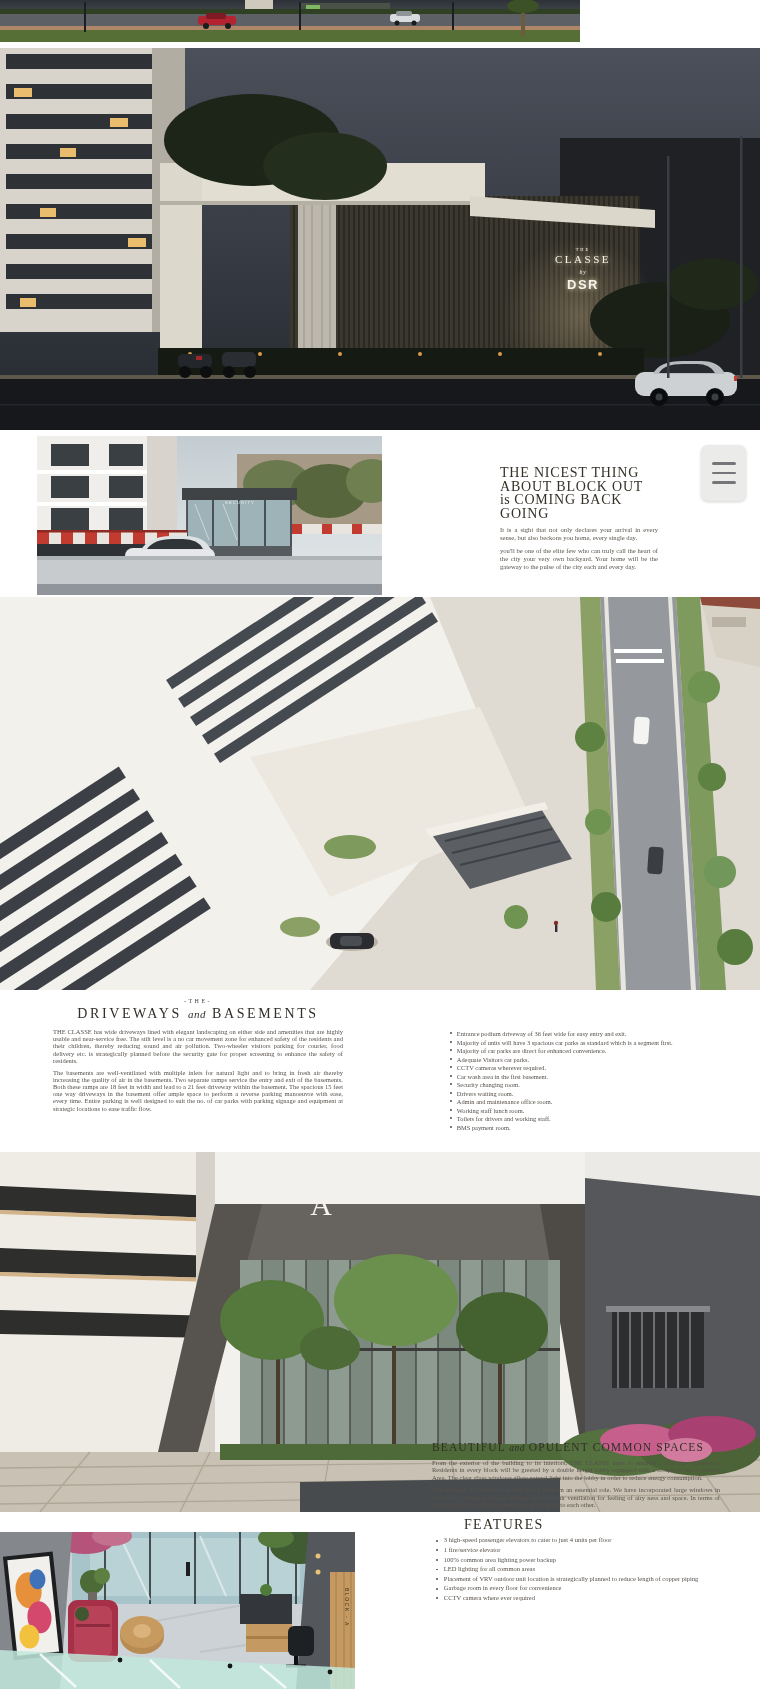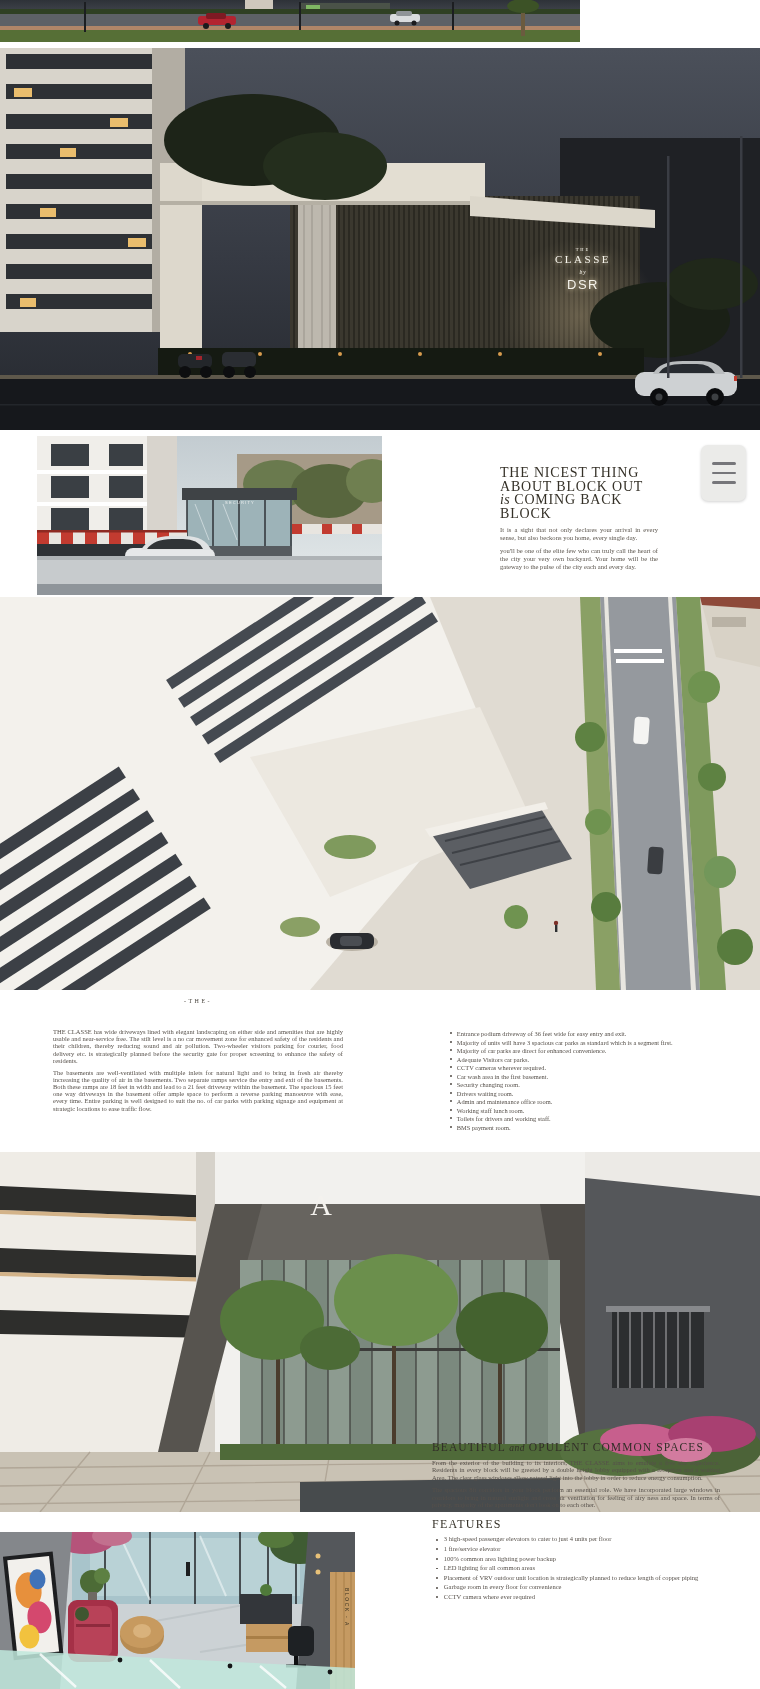--- a/index.html
+++ b/index.html
@@ -9,26 +9,26 @@
 
   
   .img-frame{position:absolute;overflow:hidden;}
 
   
   .hero-sign{position:absolute;left:540px;top:199px;width:86px;text-align:center;color:#f6f4ec;
              text-shadow:0 0 5px rgba(255,238,200,.85);}
   .sign-the{font-size:4.5px;letter-spacing:2px;}
   .sign-name{font-size:11px;letter-spacing:2.5px;margin-top:1px;}
   .sign-by{font-style:italic;font-size:5.5px;margin-top:4px;letter-spacing:1px;}
-  .sign-brand{font-family:"Liberation Sans",sans-serif;font-weight:normal;font-size:13px;letter-spacing:1.5px;margin-top:2px;}
+  .sign-brand{font-family:"Liberation Sans",sans-serif;font-weight:bold;font-size:13px;letter-spacing:1.5px;margin-top:2px;}
 
   
   .welcome-text{position:absolute;left:500px;top:466px;width:158px;}
   .welcome-heading{font-size:14px;line-height:13.5px;letter-spacing:.8px;color:#353128;}
-  .welcome-heading .it{font-style:italic;letter-spacing:.3px;}
+  .welcome-heading .it{letter-spacing:.3px;}
   .welcome-text p{margin:0;text-align:justify;font-size:6.6px;line-height:8px;color:#5a544c;}
   .welcome-text p.p1{margin-top:6px;}
   .welcome-text p.p2{margin-top:5px;}
 
   .menu-card{position:absolute;left:701px;top:445px;width:45px;height:56px;background:#ebebe9;
              border-radius:7px;box-shadow:0 1px 3px rgba(0,0,0,.18);display:flex;flex-direction:column;
              justify-content:center;align-items:center;gap:7px;cursor:pointer;}
   .menu-card .bar{width:24px;height:2.5px;background:#76767a;border-radius:2px;}
 
   
@@ -56,21 +56,21 @@
   .lobby-block-label{position:absolute;right:5px;top:56px;writing-mode:vertical-rl;
                      font-family:"Liberation Sans",sans-serif;font-size:5px;letter-spacing:1.6px;color:#39301f;}
 
   
   .cs-text{position:absolute;left:432px;top:1441px;width:288px;}
   .cs-title{font-size:11.5px;letter-spacing:1.1px;color:#322e28;white-space:nowrap;}
   .cs-title .it{font-style:italic;font-size:9.5px;letter-spacing:.4px;}
   .cs-text p{margin:0;text-align:justify;font-size:6.5px;line-height:7.4px;color:#56504a;}
   .cs-text p.p1{margin-top:6px;}
   .cs-text p.p2{margin-top:5px;}
-  .features-title{margin-top:9px;font-size:12px;letter-spacing:1.3px;color:#353128;}
+  .features-title{margin-top:9px;font-size:14px;letter-spacing:1.3px;color:#353128;margin-left:32px;}
   ul.features{list-style:none;margin:4px 0 0 0;padding:0;}
   ul.features li{display:flex;align-items:flex-start;font-size:6.5px;line-height:6.8px;color:#56504a;margin:0 0 2.8px 4px;}
   ul.features li .dot{flex:0 0 auto;width:1.8px;height:1.8px;border-radius:50%;background:#56504a;margin:2.3px 6px 0 0;}
 </style>
 </head>
 <body>
 
 <div class="page">
 
   <div class="img-frame" style="left:0;top:0;width:580px;height:42px;">
@@ -276,21 +276,21 @@
       <rect x="0" y="120" width="345" height="4" fill="#aeb3b6"></rect>
       <rect x="0" y="148" width="345" height="11" fill="#8f959a"></rect>
     </svg>
     <div class="gate-label">SECURITY</div>
   </div>
 
   <div class="welcome-text">
     <div class="welcome-heading">
       <div>THE NICEST THING</div>
       <div>ABOUT BLOCK OUT</div>
-      <div><span class="it">is</span> <span>COMING BACK BLOCK</span></div>
+      <div><span class="it">is</span> <span>COMING BACK GOING</span></div>
     </div>
     <p class="p1">It is a sight that not only declares your arrival in every sense, but also beckons you home, every single day.</p>
     <p class="p2">you'll be one of the elite few who can truly call the heart of the city your very own backyard. Your home will be the gateway to the pulse of the city each and every day.</p>
   </div>
 
   <div class="menu-card">
     <span class="bar"></span>
     <span class="bar"></span>
     <span class="bar"></span>
   </div>
@@ -363,20 +363,25 @@
         <circle cx="516" cy="320" r="12" fill="#6f9350"></circle>
       </g>
       <g>
         <circle cx="556" cy="326" r="2.2" fill="#7c2f28"></circle>
           <rect x="555" y="328" width="2.4" height="7" fill="#2e3033"></rect>
       </g>
     </svg>
   </div>
 
   <div class="d-eyebrow">-THE-</div>
+  <div class="d-title">
+    <span>DRIVEWAYS</span>
+    <span class="it">and</span>
+    <span>BASEMENTS</span>
+  </div>
   <div class="d-col-left">
     <p class="p1">THE CLASSE has wide driveways lined with elegant landscaping on either side and amenities that are highly usable and near-service free. The stilt level is a no car movement zone for enhanced safety of the residents and their children, thereby reducing sound and air pollution. Two-wheeler visitors parking for courier, food delivery etc. is strategically planned before the security gate for proper screening to enhance the safety of residents.</p>
     <p class="p2">The basements are well-ventilated with multiple inlets for natural light and to bring in fresh air thereby increasing the quality of air in the basements. Two separate ramps service the entry and exit of the basements. Both these ramps are 18 feet in width and lead to a 21 feet driveway within the basement. The spacious 15 feet one way driveways in the basement offer ample space to perform a reverse parking manoeuvre with ease, every time. Entire parking is well designed to suit the no. of car parks with parking signage and equipment at strategic locations to ease traffic flow.</p>
   </div>
   <div class="d-col-right">
     <ul class="dotlist">
         <li>
           <span class="dot"></span>
           <span>Entrance podium driveway of 36 feet wide for easy entry and exit.</span>
         </li>

